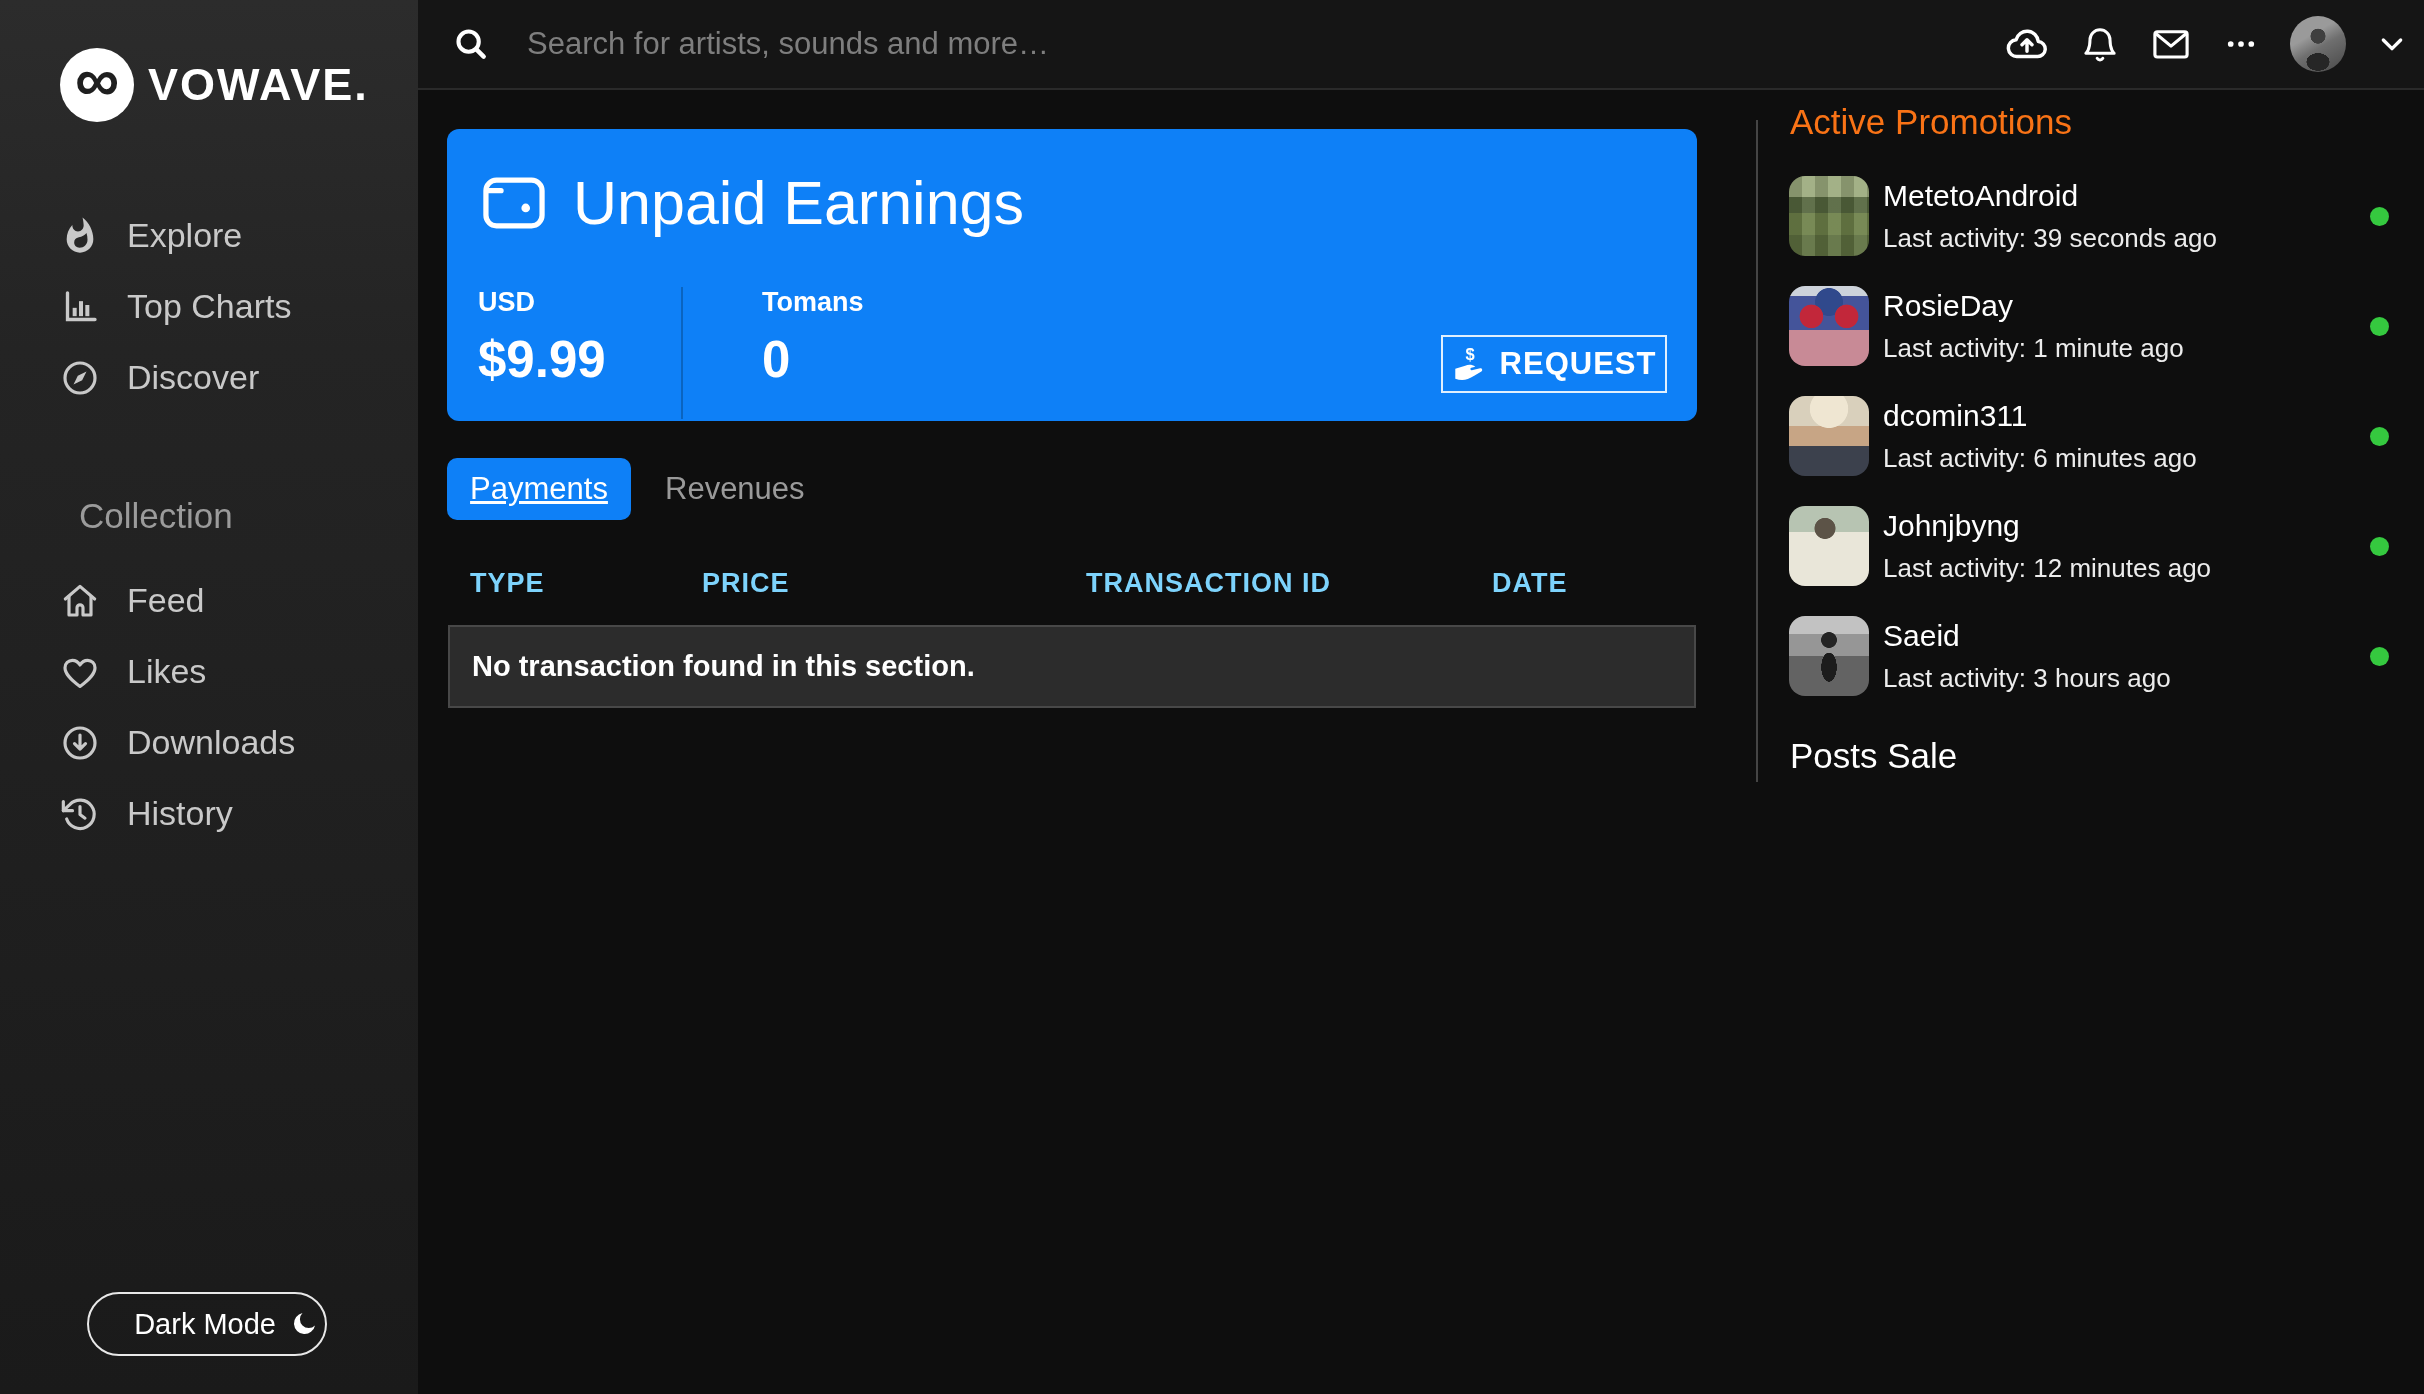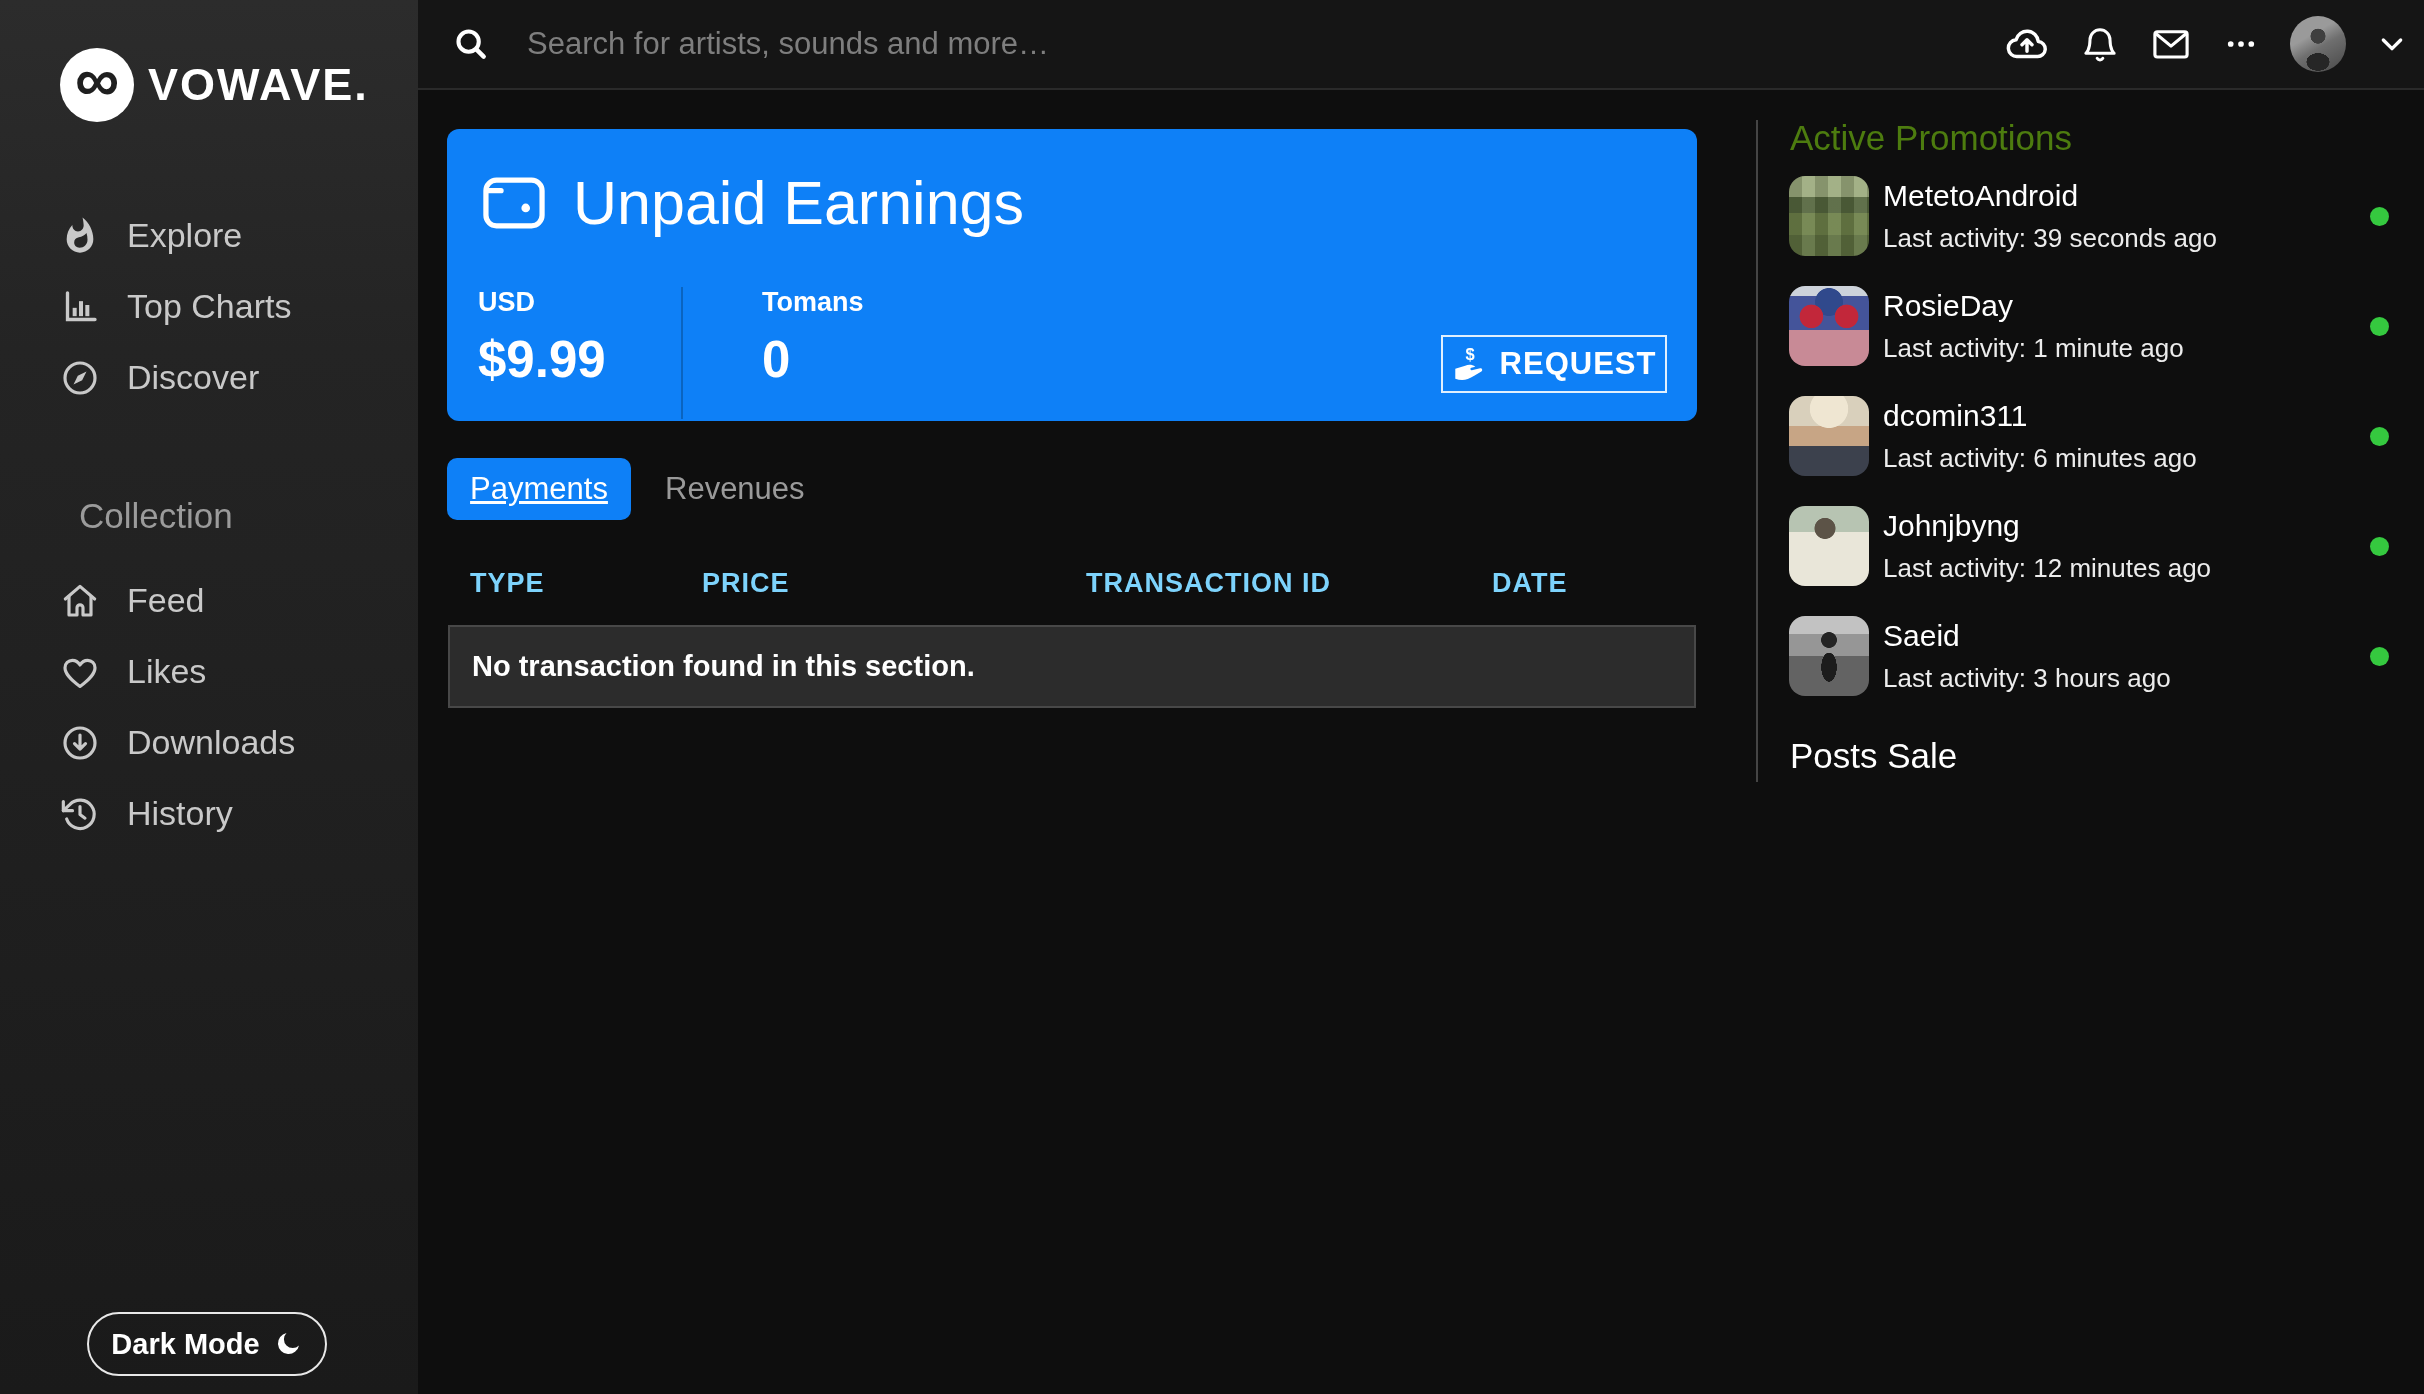--- a/index.html
+++ b/index.html
@@ -16,22 +16,22 @@
   .logo-mark span{font-size:62px;font-weight:bold;line-height:1;transform:translateY(-5px);}
   .logo-text{font-size:45px;font-weight:bold;letter-spacing:2px;color:#fff;}
   .nav{position:absolute;left:0;top:200px;width:100%;}
   .nav2{position:absolute;left:0;top:565px;width:100%;}
   .nav-item{display:flex;align-items:center;height:71px;padding-left:60px;gap:27px;
             color:#c9c9c9;font-size:34px;cursor:pointer;}
   .nav-item .ic{width:40px;height:40px;flex:none;color:#c9c9c9;}
   .section-title{position:absolute;left:47px;top:496px;font-size:35px;color:#9b9b9b;margin-left:32px;}
   .darkmode{position:absolute;left:87px;top:1292px;width:240px;height:64px;border-radius:34px;
             border:2px solid #e8e8e8;background:transparent;color:#fff;font-size:29px;
-            display:flex;align-items:center;justify-content:center;gap:13px;cursor:pointer;
-            font-family:"Liberation Sans",sans-serif;font-weight:bold;box-sizing:border-box;margin-top:20px;}
+            display:flex;align-items:center;justify-content:flex-end;gap:13px;cursor:pointer;
+            font-family:"Liberation Sans",sans-serif;font-weight:normal;box-sizing:border-box;}
   .darkmode .ic{width:30px;height:30px;color:#fff;}
 
   
   .topbar{position:absolute;left:418px;top:0;width:2006px;height:90px;background:#151515;
           border-bottom:2px solid #2a2a2a;display:flex;align-items:center;box-sizing:border-box;}
   .search-icon{width:38px;height:38px;margin-left:34px;color:#fff;flex:none;}
   .search-input{background:transparent;border:none;outline:none;color:#ddd;font-size:31px;
                 margin-left:35px;width:880px;font-family:"Liberation Sans",sans-serif;}
   .search-input::placeholder{color:#7e7e7e;}
   .topbar-right{margin-left:auto;display:flex;align-items:center;gap:30px;padding-right:16px;}
@@ -63,21 +63,21 @@
   .tab-inactive{margin-left:26px;color:#9a9a9a;font-size:31px;cursor:pointer;padding:0 8px;}
   .thead{position:absolute;left:448px;top:568px;width:1248px;display:grid;
          grid-template-columns:232px 384px 406px auto;padding-left:22px;box-sizing:border-box;
          font-size:27px;font-weight:bold;color:#7dd3fc;letter-spacing:1px;}
   .empty-row{position:absolute;left:448px;top:625px;width:1248px;height:83px;background:#2c2c2c;
              border:2px solid #484848;box-sizing:border-box;display:flex;align-items:center;
              padding-left:22px;font-size:29px;font-weight:bold;color:#fff;}
 
   
   .vdivider{position:absolute;left:1756px;top:120px;width:2px;height:662px;background:#454545;}
-  .promos-title{position:absolute;left:1790px;top:118px;font-size:35px;font-weight:500;color:#4d7c0f;}
+  .promos-title{position:absolute;left:1790px;top:102px;font-size:35px;font-weight:500;color:#f97316;}
   .promos{position:absolute;left:1789px;top:176px;width:616px;}
   .promo-row{position:relative;display:flex;align-items:center;height:80px;margin-bottom:30px;cursor:pointer;}
   .p-avatar{width:80px;height:80px;border-radius:16px;flex:none;}
   .p-info{margin-left:14px;display:flex;flex-direction:column;gap:10px;}
   .p-name{font-size:30px;color:#fff;}
   .p-act{font-size:26px;color:#ececec;}
   .p-dot{position:absolute;left:581px;top:31px;width:19px;height:19px;border-radius:50%;background:#35c93f;}
   .posts-title{position:absolute;left:1790px;top:736px;font-size:35px;font-weight:500;color:#fff;}
 </style>
 </head>

